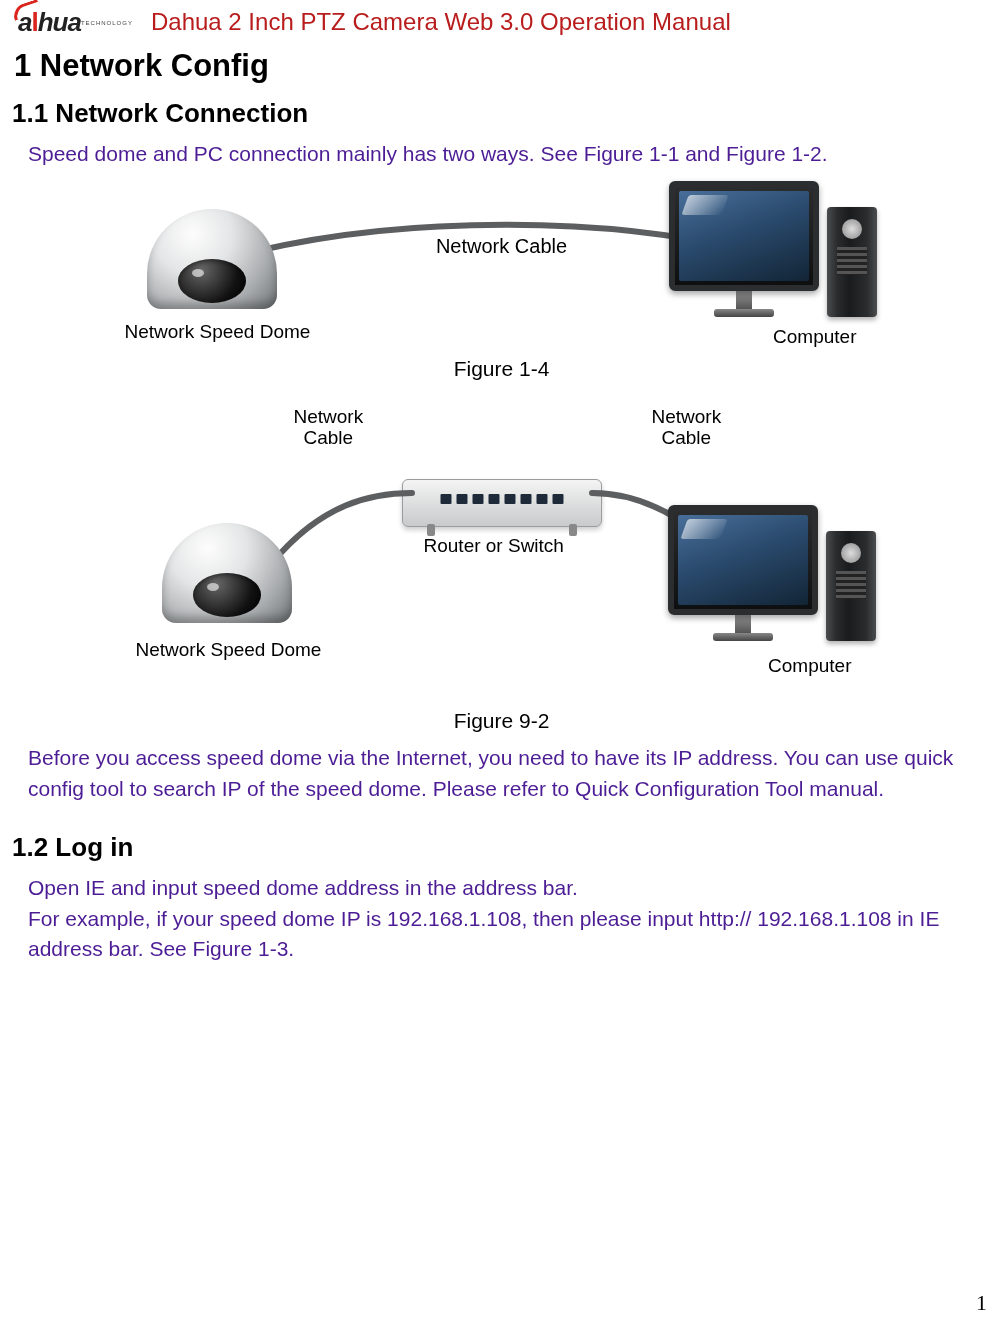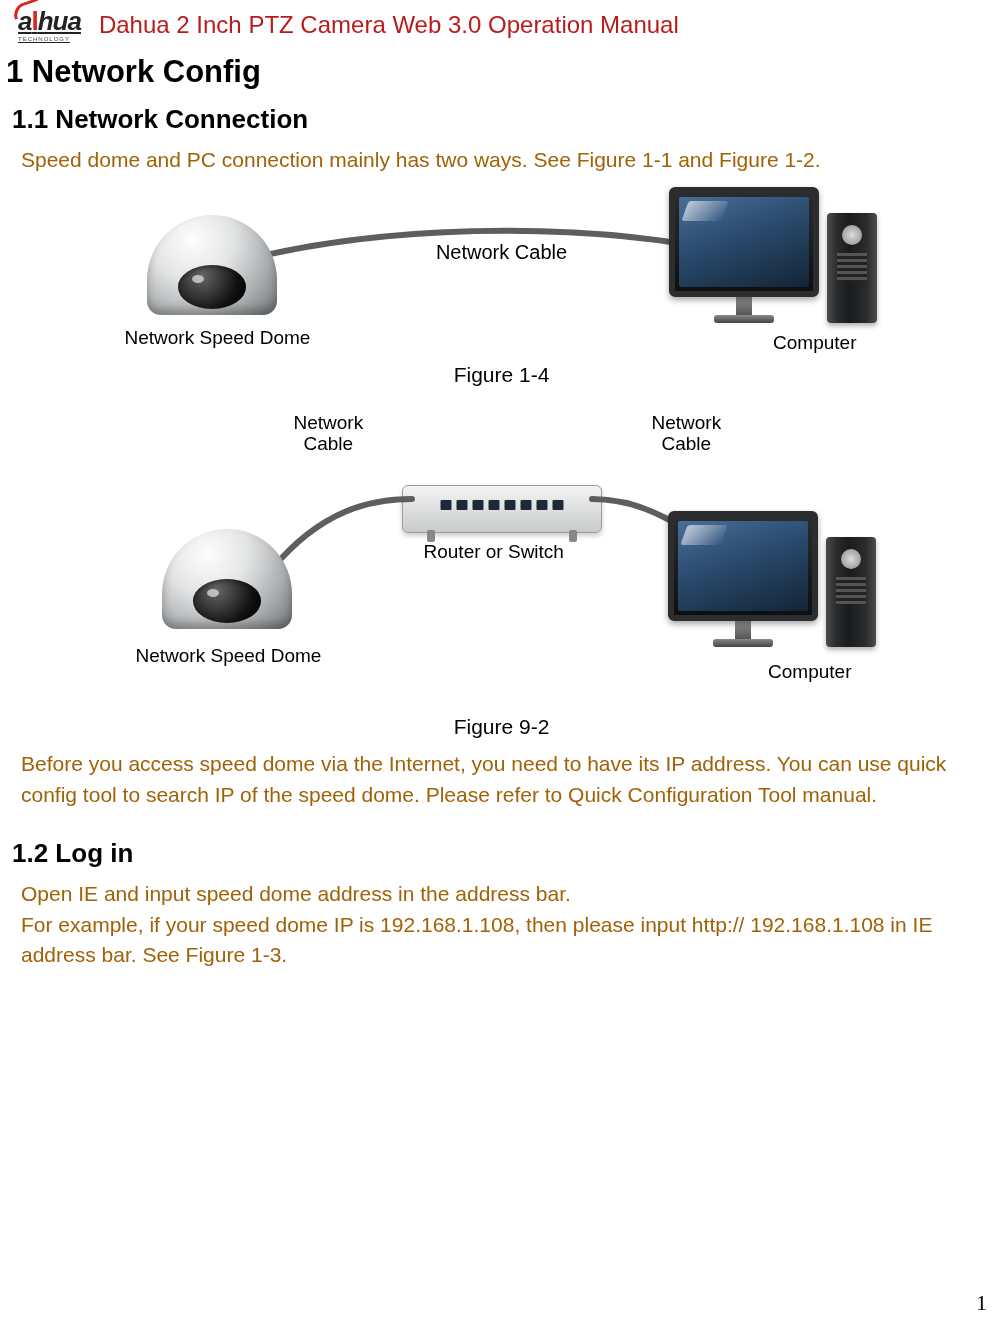--- a/index.html
+++ b/index.html
@@ -19,23 +19,23 @@
       gap: 12px;
     }
     .logo {
       font-weight: 900;
       font-size: 26px;
       letter-spacing: -1px;
       color: #222;
       position: relative;
       font-style: italic;
       display: flex;
-      flex-direction: column;
+      flex-direction: row;
+      align-items: center;
       line-height: 1;
-      text-decoration: underline;
     }
     .logo .arc {
       position: absolute;
       top: -6px;
       left: -6px;
       width: 28px;
       height: 14px;
       border-top: 3px solid #d9251c;
       border-left: 3px solid #d9251c;
       border-top-left-radius: 20px;
@@ -59,34 +59,34 @@
       font-weight: 400;
       color: #b91c1c;
       margin-left: 6px;
     }
     .content {
       padding: 0 0 0 0;
     }
     h1.section {
       font-size: 31px;
       font-weight: 700;
-      margin: 6px 0 14px 4px;
+      margin: 6px 0 14px 12px;
       padding-left: 2px;
     }
     h2.subsection {
       font-size: 26px;
       font-weight: 700;
       margin: 12px 0 10px 0;
       padding-left: 12px;
     }
     p.body {
       font-size: 21px;
       line-height: 1.45;
-      margin: 6px 0 10px 1px;
-      color: #a16207;
+      margin: 6px 0 10px 8px;
+      color: #4c1d95;
       padding-left: 20px;
     }
     .figure-wrap {
       width: 100%;
       display: flex;
       flex-direction: column;
       align-items: center;
       margin: 12px 0 10px 0;
     }
     .figure-caption {

